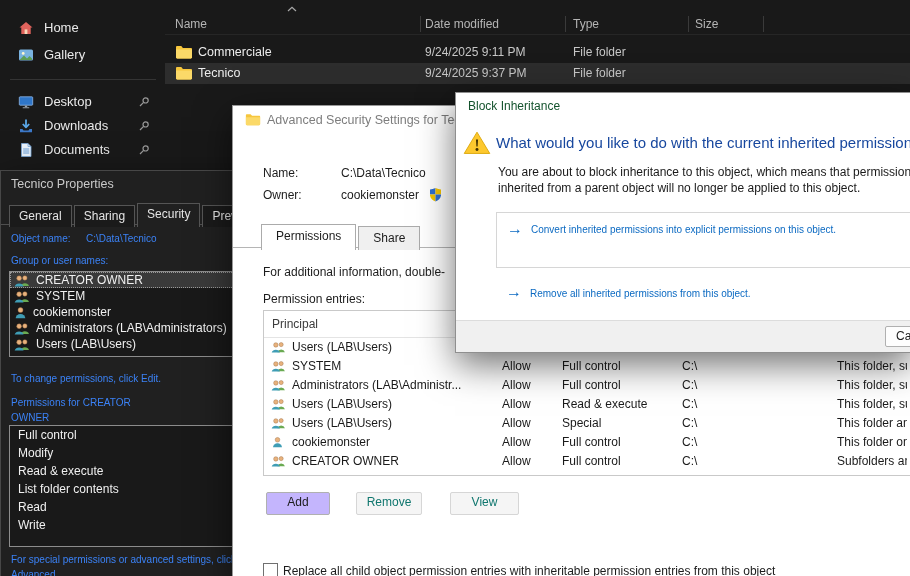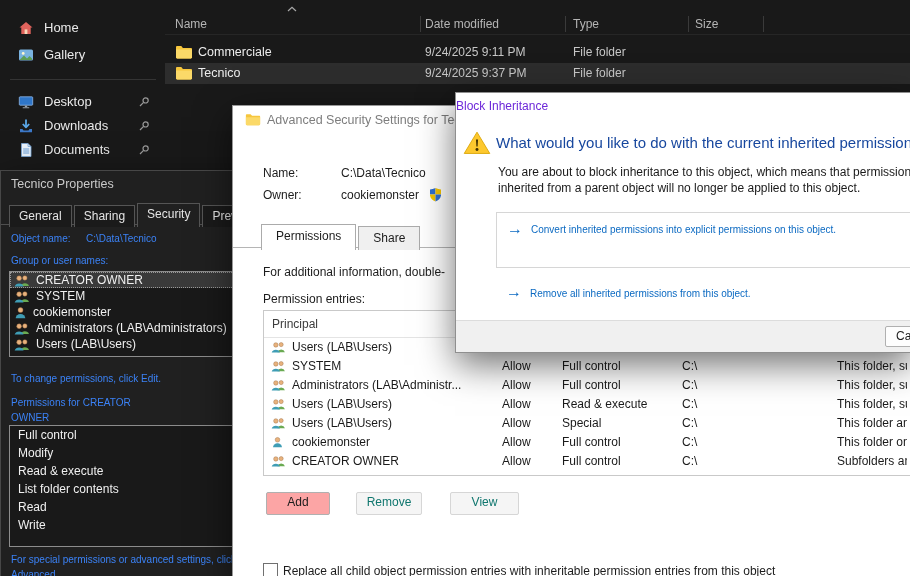--- a/index.html
+++ b/index.html
@@ -54,27 +54,27 @@
   .atab-line{position:absolute;left:0;top:141px;width:100%;height:1px;background:#b5b5b5;}
   .sec-table{position:absolute;left:30px;top:204px;width:646px;height:164px;border:1px solid #c9c9c9;background:#fff;}
   .t-head{position:relative;height:26px;line-height:26px;border-bottom:1px solid #e4e4e4;color:#3c3c3c;font-size:12px;padding-left:8px;}
   .t-row{position:relative;height:19px;line-height:19px;font-size:12px;color:#1a1a1a;}
   .t-row .r-ico{position:absolute;left:7px;top:3px;}
   .c-pr{position:absolute;left:28px;white-space:nowrap;}
   .c-ac{position:absolute;left:238px;white-space:nowrap;}
   .c-ty{position:absolute;left:298px;white-space:nowrap;}
   .c-in{position:absolute;left:418px;white-space:nowrap;}
   .c-ap{position:absolute;left:573px;width:70px;white-space:nowrap;overflow:hidden;}
-  .btn{position:absolute;height:21px;line-height:19px;background:#fca5a5;border:1px solid #b0b0b0;border-radius:2px;font-size:12px;color:#1c1c1c;text-align:center;}
+  .btn{position:absolute;height:21px;line-height:19px;background:#c4b5fd;border:1px solid #b0b0b0;border-radius:2px;font-size:12px;color:#1c1c1c;text-align:center;}
   .btn.disabled{color:#0f766e;background:#f5f5f5;border-color:#d6d6d6;margin-left:17px;}
   .btn-blue{position:absolute;height:23px;line-height:21px;background:#fdfdfd;border:1px solid #0067c0;border-radius:3px;font-size:12px;color:#1c1c1c;text-align:center;}
   .checkbox{position:absolute;width:13px;height:13px;background:#fff;border:1px solid #707070;}
 
   
-  .b-title{position:absolute;left:0;top:0;right:0;height:26px;line-height:26px;font-size:12px;color:#6d28d9;}
+  .b-title{position:absolute;left:0;top:0;right:0;height:26px;line-height:26px;padding-left:12px;font-size:12px;color:#14532d;}
   .b-head{position:absolute;left:40px;top:41px;font-size:15px;color:#17479e;white-space:nowrap;}
   .b-body{position:absolute;font-size:12px;color:#1a1a1a;white-space:nowrap;}
   .cmd-box{position:absolute;left:40px;top:119px;width:414px;height:54px;border:1px solid #d6d6d6;background:#fff;}
   .cmd-arrow::before{content:"\2192";}
   .cmd-arrow{font-size:16px;font-weight:bold;color:#0c6ac2;}
   .cmd-text{font-size:10px;color:#0c6ac2;line-height:20px;}
   .b-footer{position:absolute;left:0;right:0;bottom:0;height:31px;background:#f0f0f0;border-top:1px solid #dcdcdc;}
   .cancel-btn{position:absolute;left:429px;top:5px;width:72px;height:21px;line-height:19px;background:#fdfdfd;border:1px solid #b0b0b0;border-radius:2px;font-size:12px;color:#1c1c1c;text-align:left;padding-left:10px;box-sizing:border-box;white-space:nowrap;}
 </style>
 </head>

